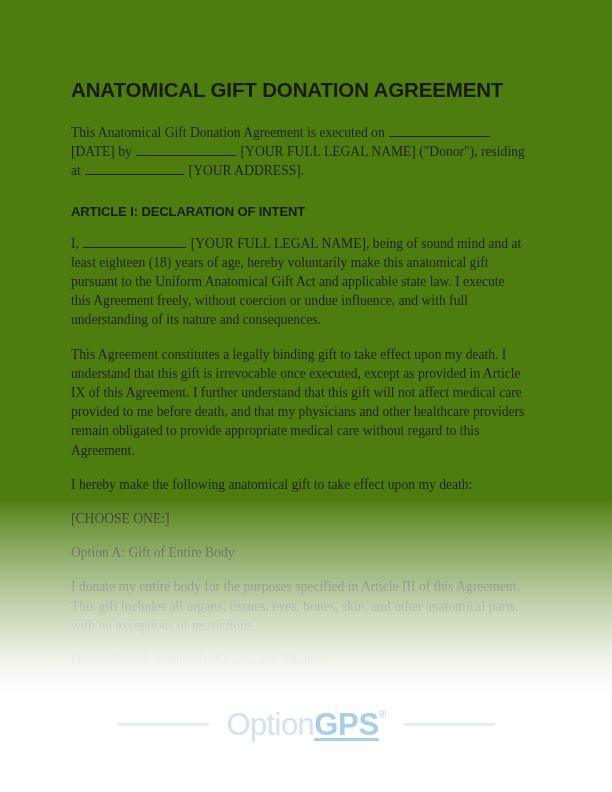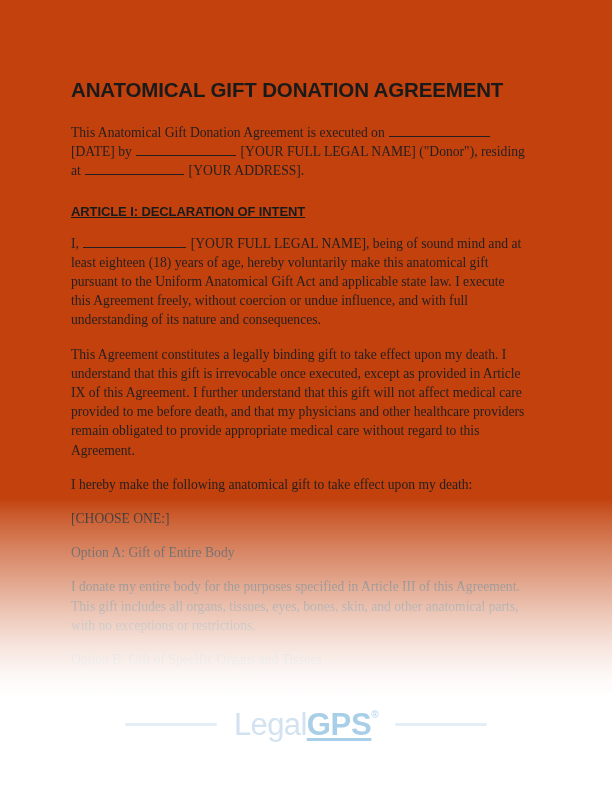--- a/index.html
+++ b/index.html
@@ -13,21 +13,21 @@
     position: relative;
     overflow: hidden;
     font-family: "Liberation Serif", "DejaVu Serif", serif;
     color: #231f20;
     -webkit-font-smoothing: antialiased;
   }
 
   .page {
     position: absolute;
     inset: 0;
-    background: #c2410c;
+    background: #4d7c0f;
     padding-left: 24px;
   }
 
   .content {
     position: absolute;
     left: 71px;
     top: 78px;
     width: 472px;
   }
 
@@ -45,21 +45,20 @@
 
   
   .article-heading {
     font-family: "Liberation Sans", "DejaVu Sans", sans-serif;
     font-weight: bold;
     font-size: 13px;
     line-height: 17px;
     letter-spacing: -0.1px;
     color: #1a1a1a;
     margin: 22px 0 14px 0;
-    text-decoration: underline;
   }
 
   
   p.para {
     font-size: 13.6px;
     line-height: 19.2px;
     margin: 0 16px 15px 0;
     text-align: left;
     color: inherit;
   }
@@ -191,17 +190,17 @@
 
     <p class="para"><span>I donate the following specific organs, tissues, or body parts: </span><span class="blank w5"></span><span> [LIST SPECIFIC ITEMS, E.G., "KIDNEYS, LIVER, HEART, LUNGS, PANCREAS, CORNEAS"].</span></p>
 
   </div>
 
   <div class="fade-mask"></div>
   <div class="below-fade"></div>
 
   <div class="footer">
     <div class="rule left"></div>
-    <div class="logo"><span class="legal">Legal</span><span class="gps">GPS</span><span class="reg">®</span></div>
+    <div class="logo"><span class="legal">Option</span><span class="gps">GPS</span><span class="reg">®</span></div>
     <div class="rule right"></div>
   </div>
 
 </div>
 
 </body></html>

